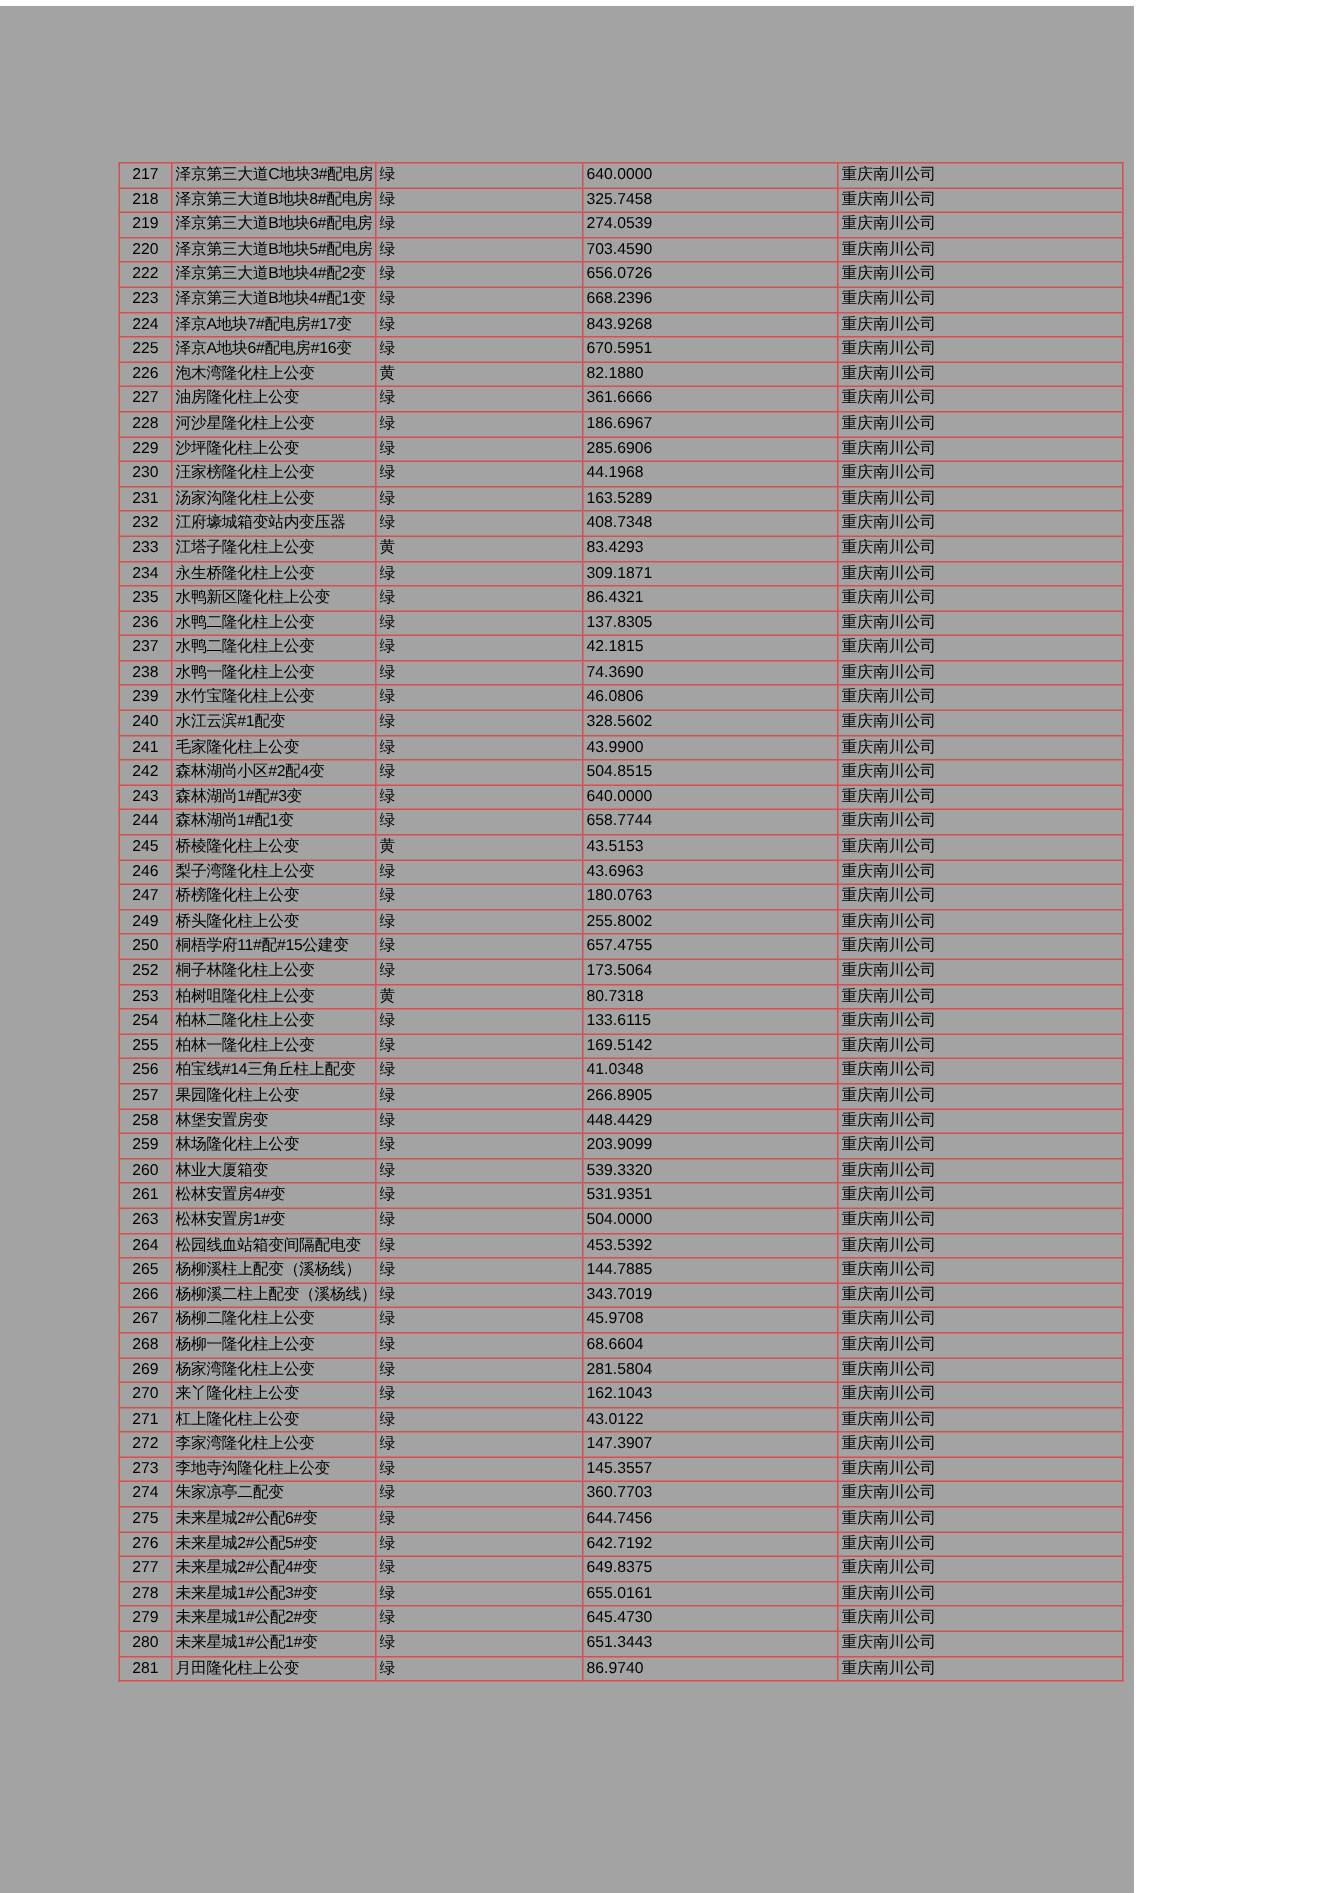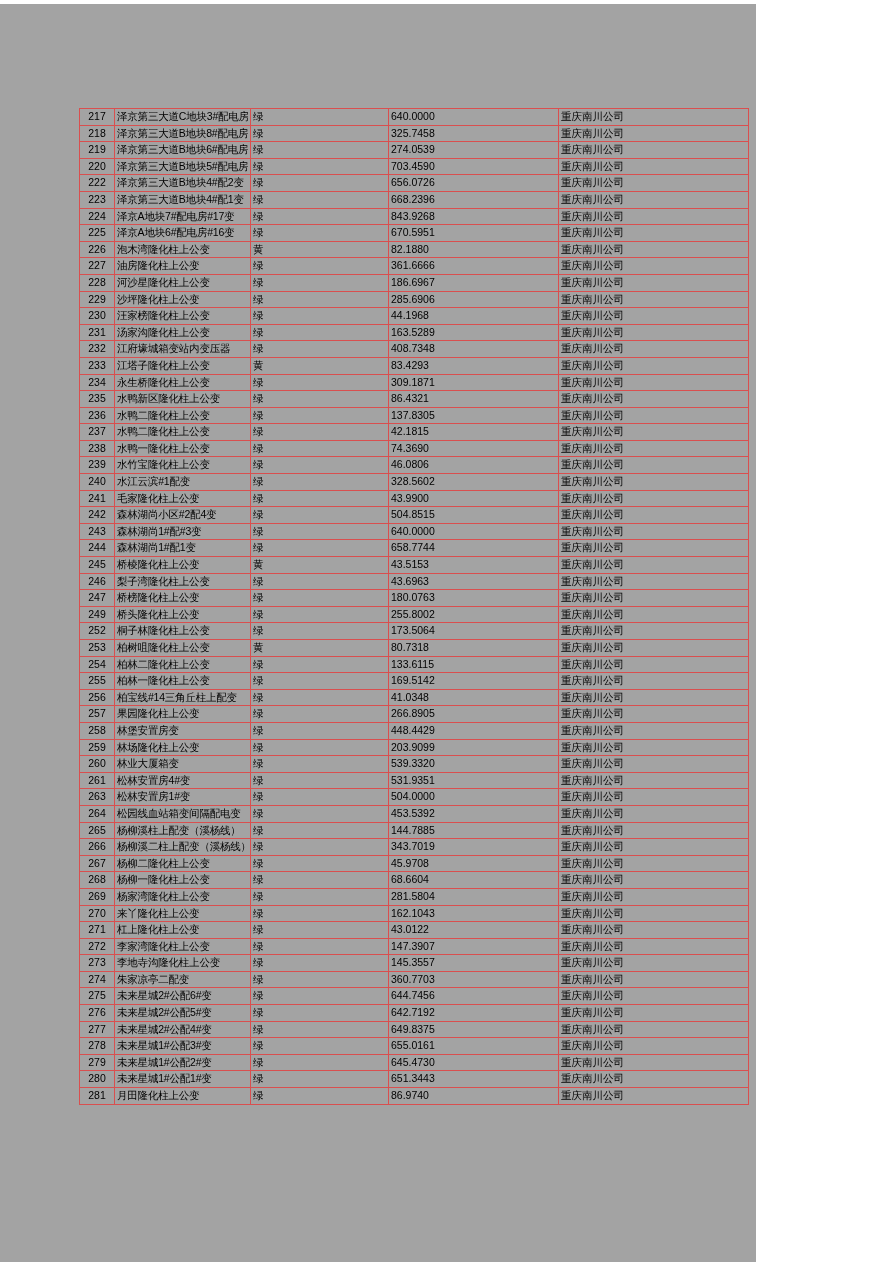--- a/index.html
+++ b/index.html
@@ -604,20 +604,37 @@
             </td>
             <td class="c-val">
               <span class="clip">255.8002</span>
             </td>
             <td class="c-org">
               <span class="clip">重庆南川公司</span>
             </td>
           </tr>
           <tr>
             <td class="c-idx">
+              <span class="clip">250</span>
+            </td>
+            <td class="c-name">
+              <span class="clip">桐梧学府11#配#15公建变</span>
+            </td>
+            <td class="c-color">
+              <span class="clip">绿</span>
+            </td>
+            <td class="c-val">
+              <span class="clip">657.4755</span>
+            </td>
+            <td class="c-org">
+              <span class="clip">重庆南川公司</span>
+            </td>
+          </tr>
+          <tr>
+            <td class="c-idx">
               <span class="clip">252</span>
             </td>
             <td class="c-name">
               <span class="clip">桐子林隆化柱上公变</span>
             </td>
             <td class="c-color">
               <span class="clip">绿</span>
             </td>
             <td class="c-val">
               <span class="clip">173.5064</span>

